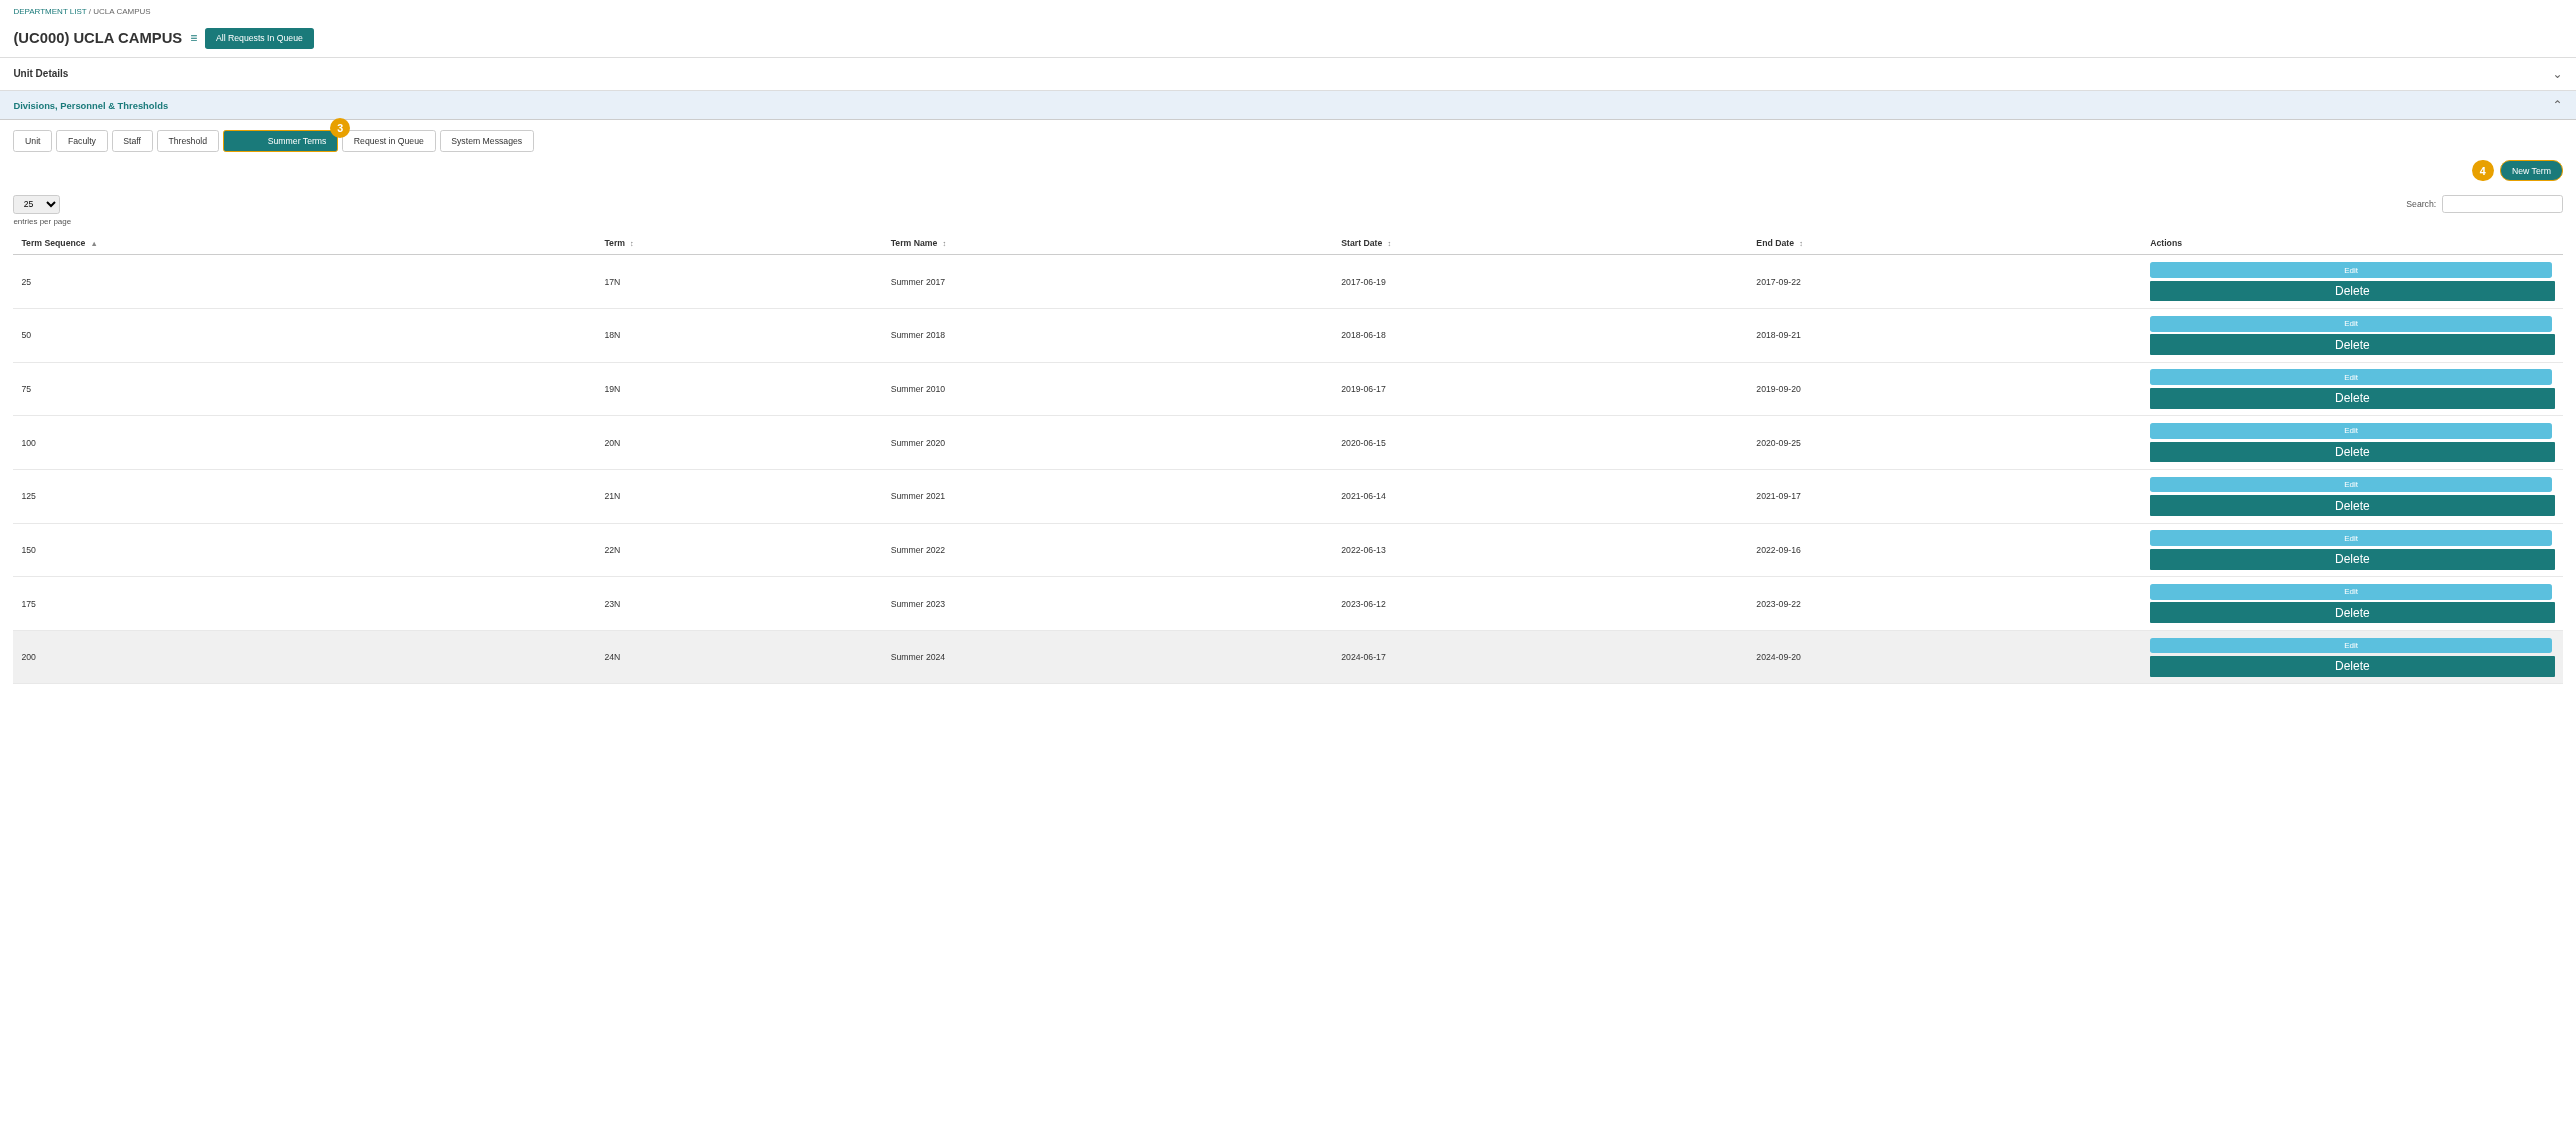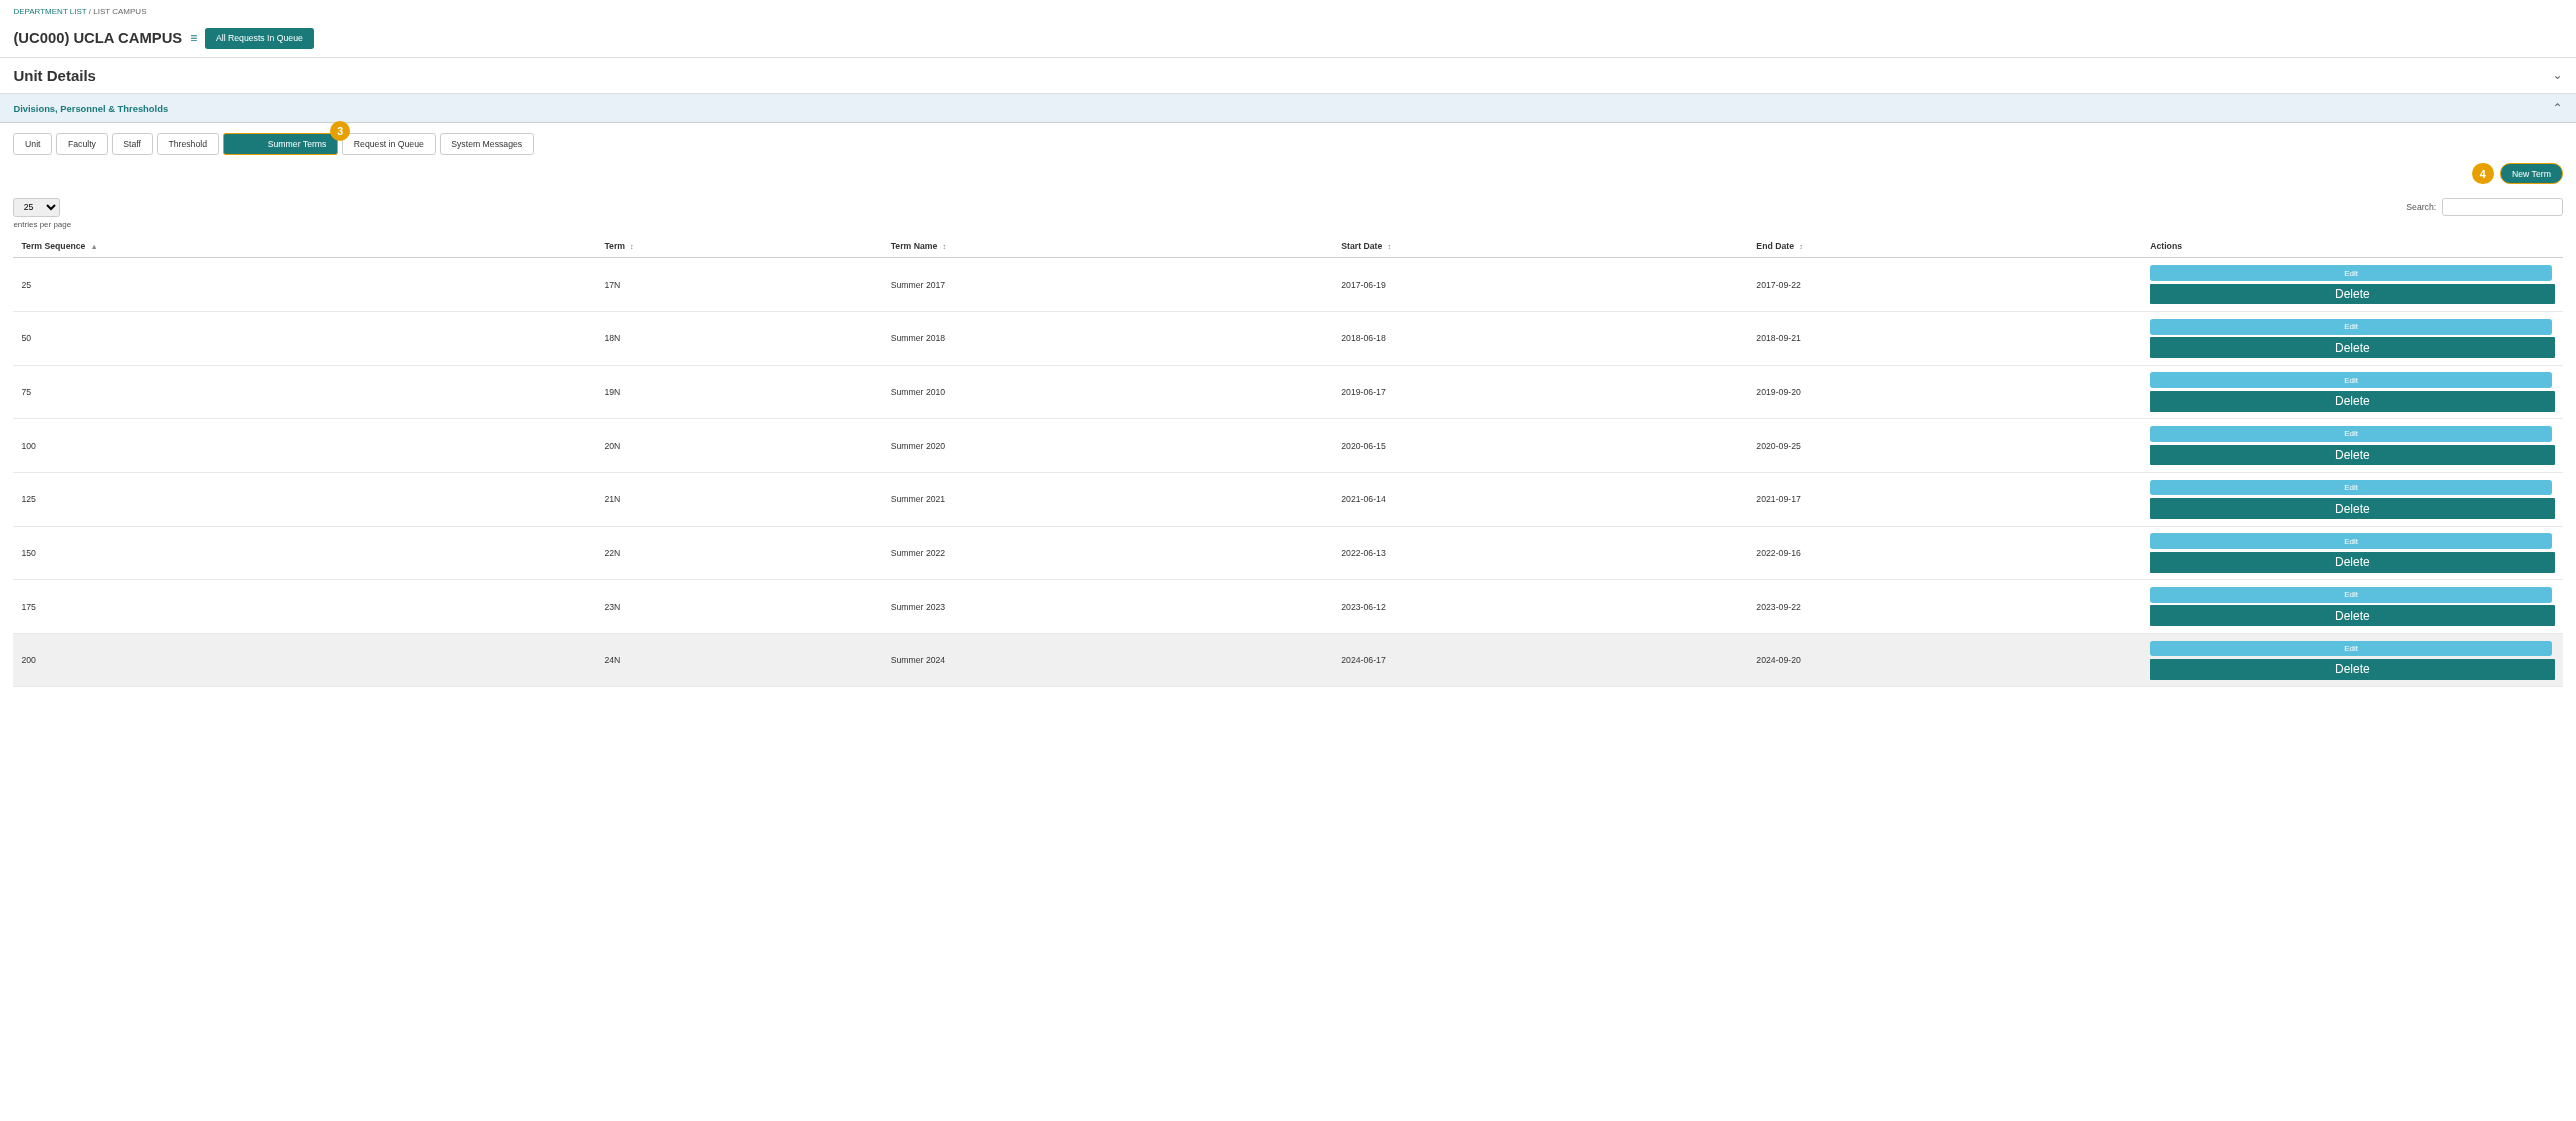--- a/index.html
+++ b/index.html
@@ -47,21 +47,21 @@
     .section-header {
       display: flex;
       justify-content: space-between;
       align-items: center;
       padding: 9.4px 13.4px;
       border-top: 0.7px solid #ddd;
       border-bottom: 0.7px solid #ddd;
       background: #fff;
     }
     .section-title {
-      font-size: 15px;
+      font-size: 10px;
       font-weight: bold;
       color: #333;
     }
     .chevron-icon {
       font-size: 12px;
       color: #666;
       cursor: pointer;
     }
 
     .subsection {
@@ -256,21 +256,21 @@
       gap: 2.7px;
       flex-direction: column;
     }
   </style>
 </head>
 <body>
 
 <div class="breadcrumb">
   <a>DEPARTMENT LIST</a>
   <span> / </span>
-  <span>LIST CAMPUS</span>
+  <span>UCLA CAMPUS</span>
 </div>
 
 <div class="page-header">
   <span class="page-title">(UC000) UCLA CAMPUS</span>
   <span class="filter-icon">≡</span>
   <button class="btn-queue">All Requests In Queue</button>
 </div>
 
 <div class="section-header">
   <span class="section-title">Unit Details</span>

